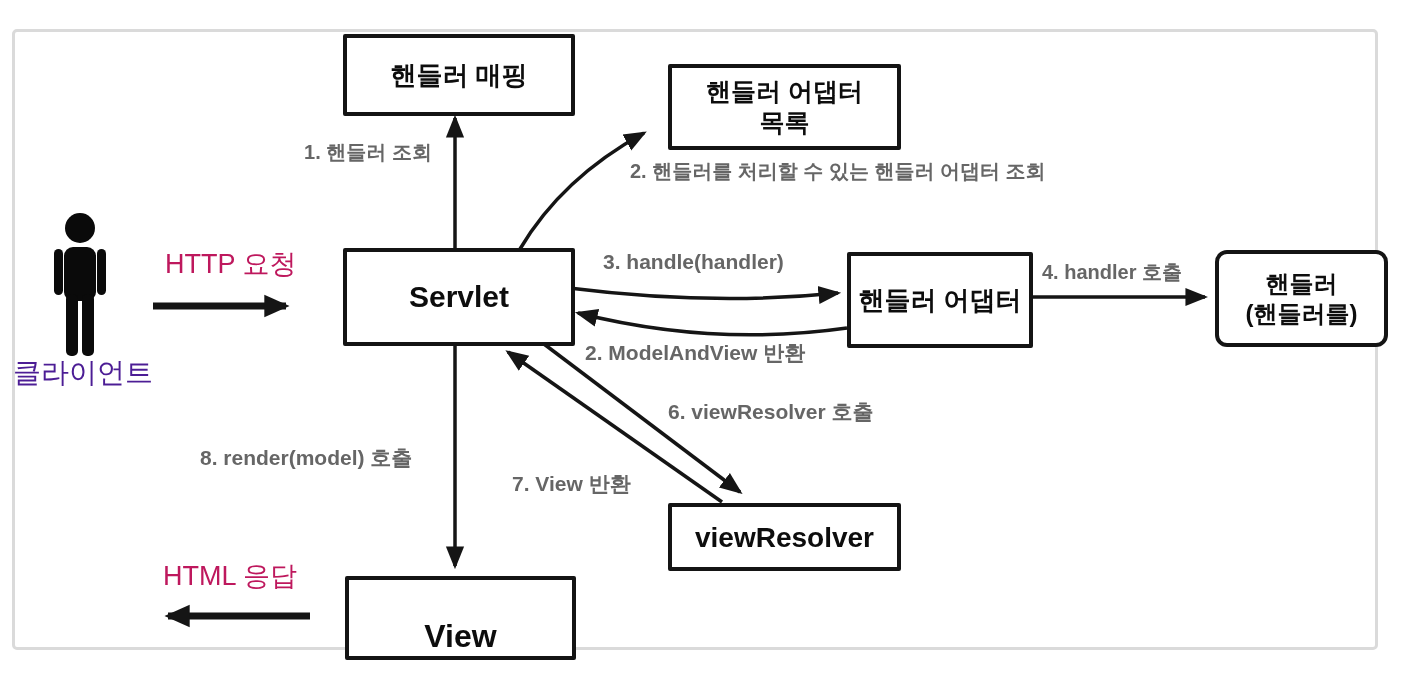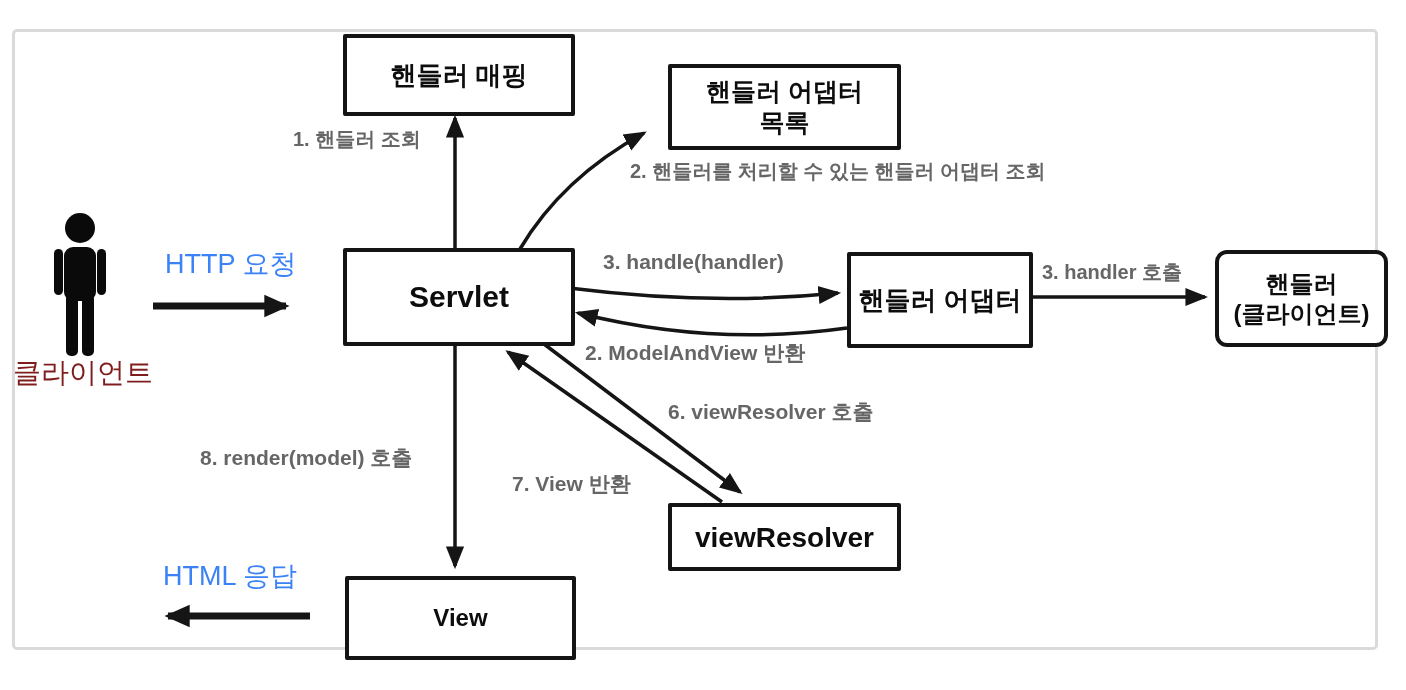--- a/index.html
+++ b/index.html
@@ -14,21 +14,21 @@
   .node{
     position:absolute;background:#ffffff;border:4px solid #141414;border-radius:2px;
     display:flex;flex-direction:column;align-items:center;justify-content:center;
     color:#0d0d0d;font-weight:bold;text-align:center;line-height:1.25;z-index:3;
   }
   .node .ln{white-space:nowrap;}
   .steplabel{
     position:absolute;color:#666666;font-weight:bold;font-size:20px;white-space:nowrap;z-index:4;
   }
   .biglabel{
-    position:absolute;color:#3b82f6;font-weight:normal;font-size:27px;white-space:nowrap;z-index:4;
+    position:absolute;color:#be185d;font-weight:normal;font-size:27px;white-space:nowrap;z-index:4;
   }
   svg.layer{position:absolute;left:0;top:0;z-index:2;}
 </style>
 </head>
 <body>
 
 <div id="stage">
 
   <div id="frame"></div>
 
@@ -84,37 +84,37 @@
   <div class="node" style="left:343px;top:248px;width:224px;height:90px;font-size:30px;">
     <span class="ln">Servlet</span>
   </div>
 
   <div class="node" style="left:847px;top:252px;width:178px;height:88px;font-size:26px;">
     <span class="ln">핸들러 어댑터</span>
   </div>
 
   <div class="node" style="left:1215px;top:250px;width:165px;height:89px;font-size:24px;border-radius:12px;">
     <span class="ln">핸들러</span>
-    <span class="ln">(클라이언트)</span>
+    <span class="ln">(핸들러를)</span>
   </div>
 
   <div class="node" style="left:668px;top:503px;width:225px;height:60px;font-size:28px;">
     <span class="ln">viewResolver</span>
   </div>
 
-  <div class="node" style="left:345px;top:576px;width:223px;height:76px;font-size:24px;">
+  <div class="node" style="left:345px;top:576px;width:223px;height:76px;font-size:32px;justify-content:flex-end;">
     <span class="ln">View</span>
   </div>
 
-  <div class="steplabel" style="left:293px;top:126px;width:150px;text-align:left;">1. 핸들러 조회</div>
+  <div class="steplabel" style="left:293px;top:139px;width:150px;text-align:center;">1. 핸들러 조회</div>
   <div class="steplabel" style="left:630px;top:158px;">2. 핸들러를 처리할 수 있는 핸들러 어댑터 조회</div>
   <div class="steplabel" style="left:603px;top:250px;font-size:21px;">3. handle(handler)</div>
-  <div class="steplabel" style="left:1042px;top:259px;">3. handler 호출</div>
+  <div class="steplabel" style="left:1042px;top:259px;">4. handler 호출</div>
   <div class="steplabel" style="left:585px;top:339px;font-size:21px;">2. ModelAndView 반환</div>
   <div class="steplabel" style="left:668px;top:398px;font-size:21px;">6. viewResolver 호출</div>
   <div class="steplabel" style="left:512px;top:470px;font-size:21px;">7. View 반환</div>
   <div class="steplabel" style="left:200px;top:444px;font-size:21px;">8. render(model) 호출</div>
 
   <div class="biglabel" style="left:165px;top:246px;">HTTP 요청</div>
   <div class="biglabel" style="left:163px;top:558px;text-align:center;">HTML 응답</div>
-  <div class="biglabel" style="left:13px;top:354px;font-size:28px;color:#7f1d1d;">클라이언트</div>
+  <div class="biglabel" style="left:13px;top:354px;font-size:28px;color:#4c1d95;">클라이언트</div>
 
 </div>
 
 </body></html>

